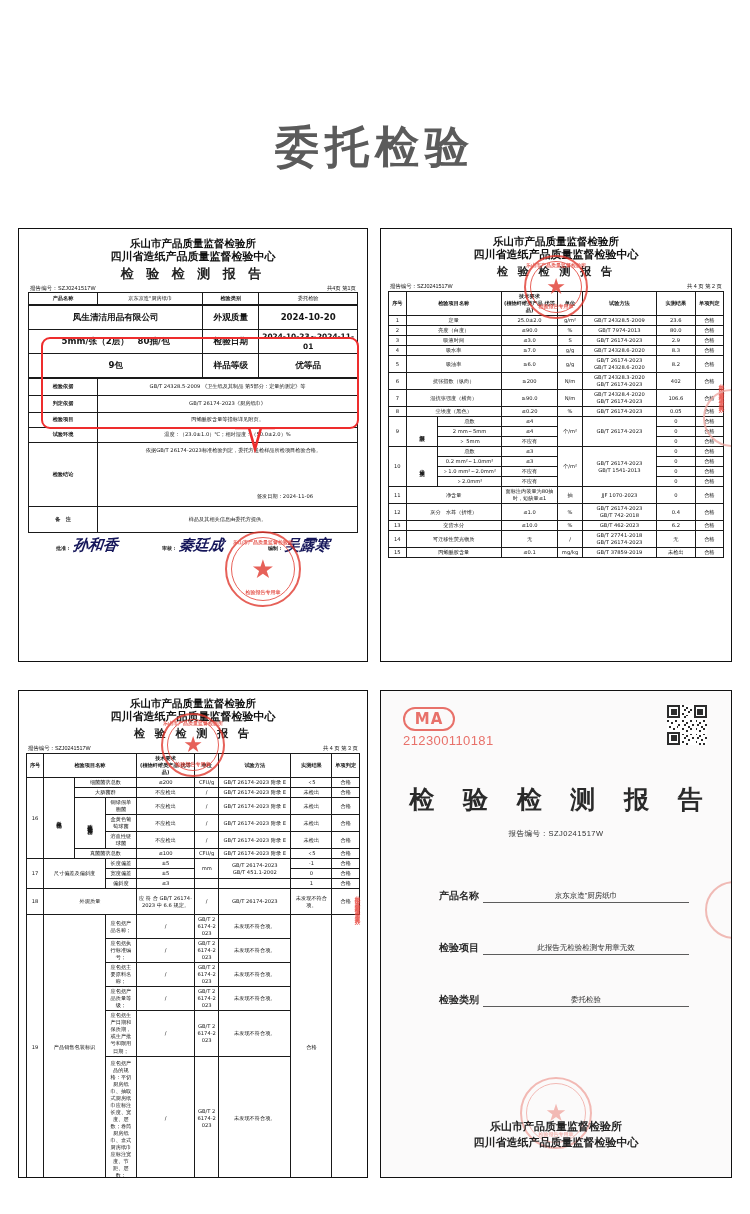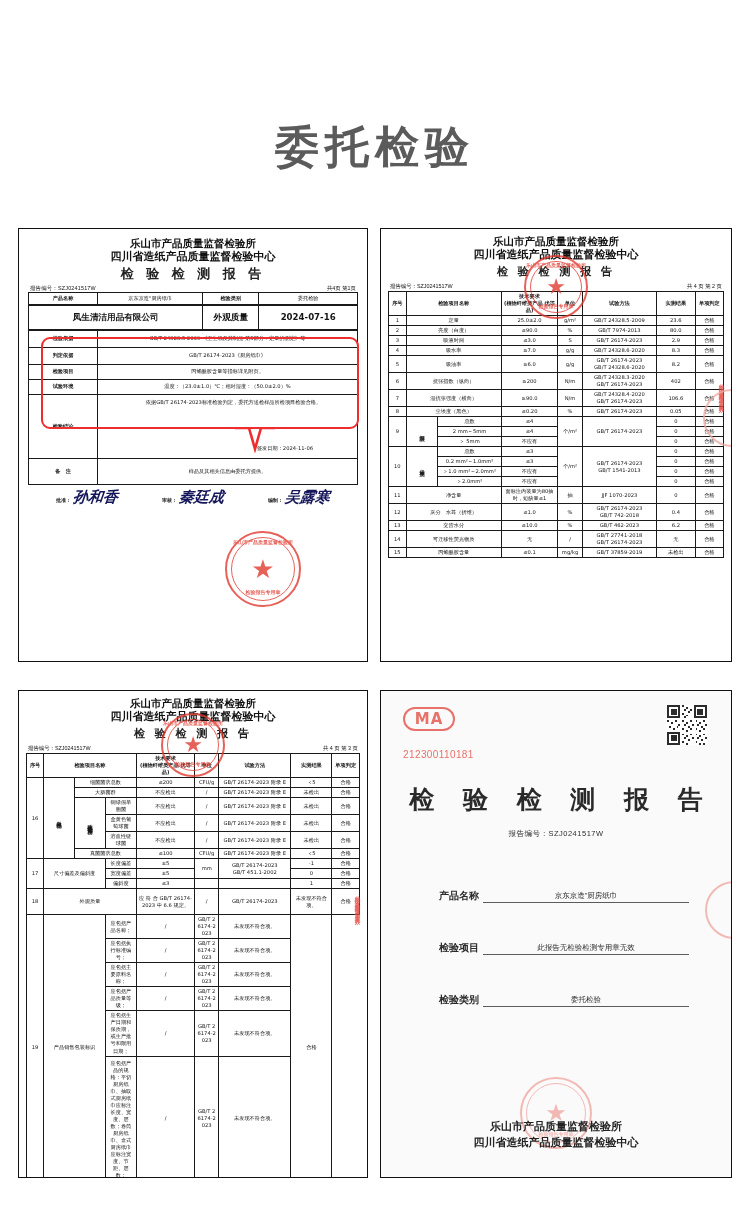--- a/index.html
+++ b/index.html
@@ -89,21 +89,21 @@
   }
 
   
   .cma{ position:absolute; left:22px; top:16px; }
   .cma .mk{
     width:52px; height:24px; border:2px solid #e8716a; border-radius:12px;
     color:#e8716a; font-size:15px; font-weight:700; letter-spacing:1px;
     display:flex; align-items:center; justify-content:center;
     font-family:"DejaVu Sans","Liberation Sans",sans-serif;
   }
-  .cma .num{ color:#e8716a; font-size:10px; margin-top:18px; letter-spacing:.4px; }
+  .cma .num{ color:#e8716a; font-size:13px; margin-top:2px; letter-spacing:.4px; }
   .qr{ position:absolute; right:24px; top:14px; width:40px; height:40px; }
   .cover-title{
     position:absolute; left:0; top:92px; width:100%; text-align:center;
     font-size:25px; font-weight:700; letter-spacing:10px; color:#2a2a2a;
     font-family:"DejaVu Sans","Liberation Sans",sans-serif; text-indent:10px;
   }
   .cover-no{ position:absolute; left:0; top:138px; width:100%; text-align:center;
     font-size:7.5px; color:#2f2f2f; letter-spacing:.5px; }
   .fields{ position:absolute; left:58px; top:198px; width:250px; }
   .field{ display:flex; align-items:flex-end; margin-bottom:38px; }
@@ -142,21 +142,31 @@
           <td>委托检验</td>
         </tr>
       </tbody>
         </table>
 
       <table class="doc t1">
         <tbody>
             <tr>
           <td class="big" colspan="2" style="width:53%">凤生清洁用品有限公司</td>
           <td class="big" style="width:17%">外观质量</td>
-          <td class="big">2024-07-16</td>
+          <td class="big">2024-10-20</td>
+        </tr>
+        <tr>
+          <td class="big" colspan="2">5mm/张（2层）　80抽/包</td>
+          <td class="big">检验日期</td>
+          <td class="big" style="font-size:7.4px">2024-10-23～2024-11-01</td>
+        </tr>
+        <tr>
+          <td class="big" colspan="2">9包</td>
+          <td class="big">样品等级</td>
+          <td class="big">优等品</td>
         </tr>
       </tbody>
         </table>
 
       <table class="doc">
         <tbody>
             <tr>
           <td class="lbl" style="width:21%;height:17px">检验依据</td>
           <td class="lft">GB/T 24328.5-2009 《卫生纸及其制品 第5部分：定量的测定》等</td>
         </tr>

